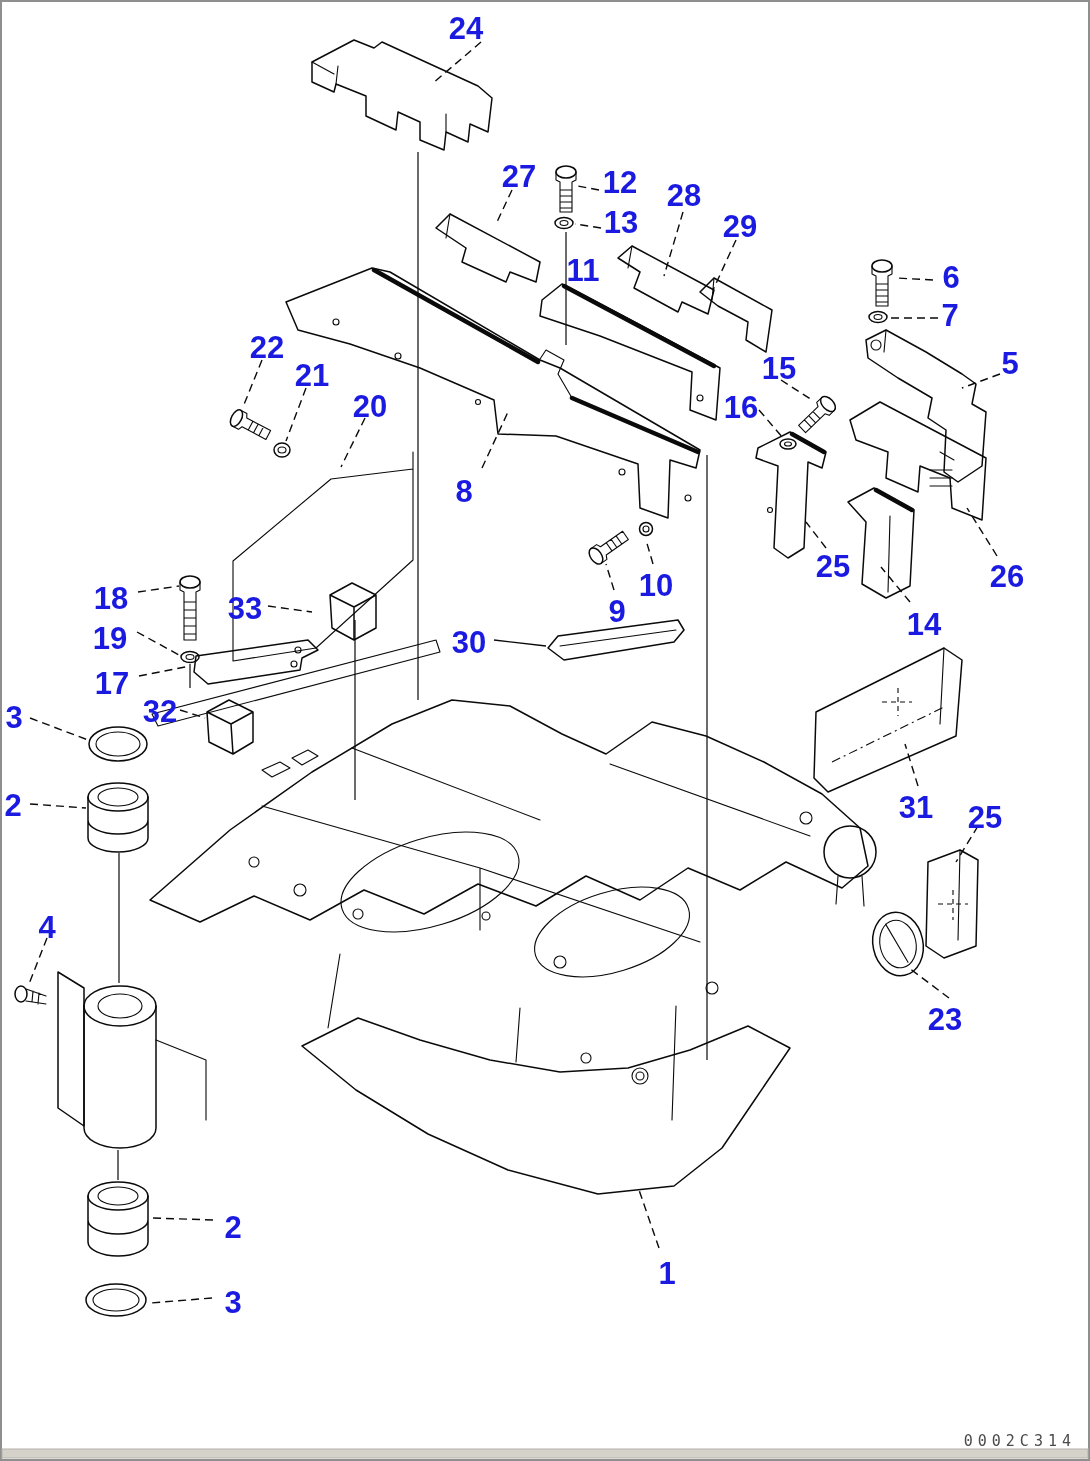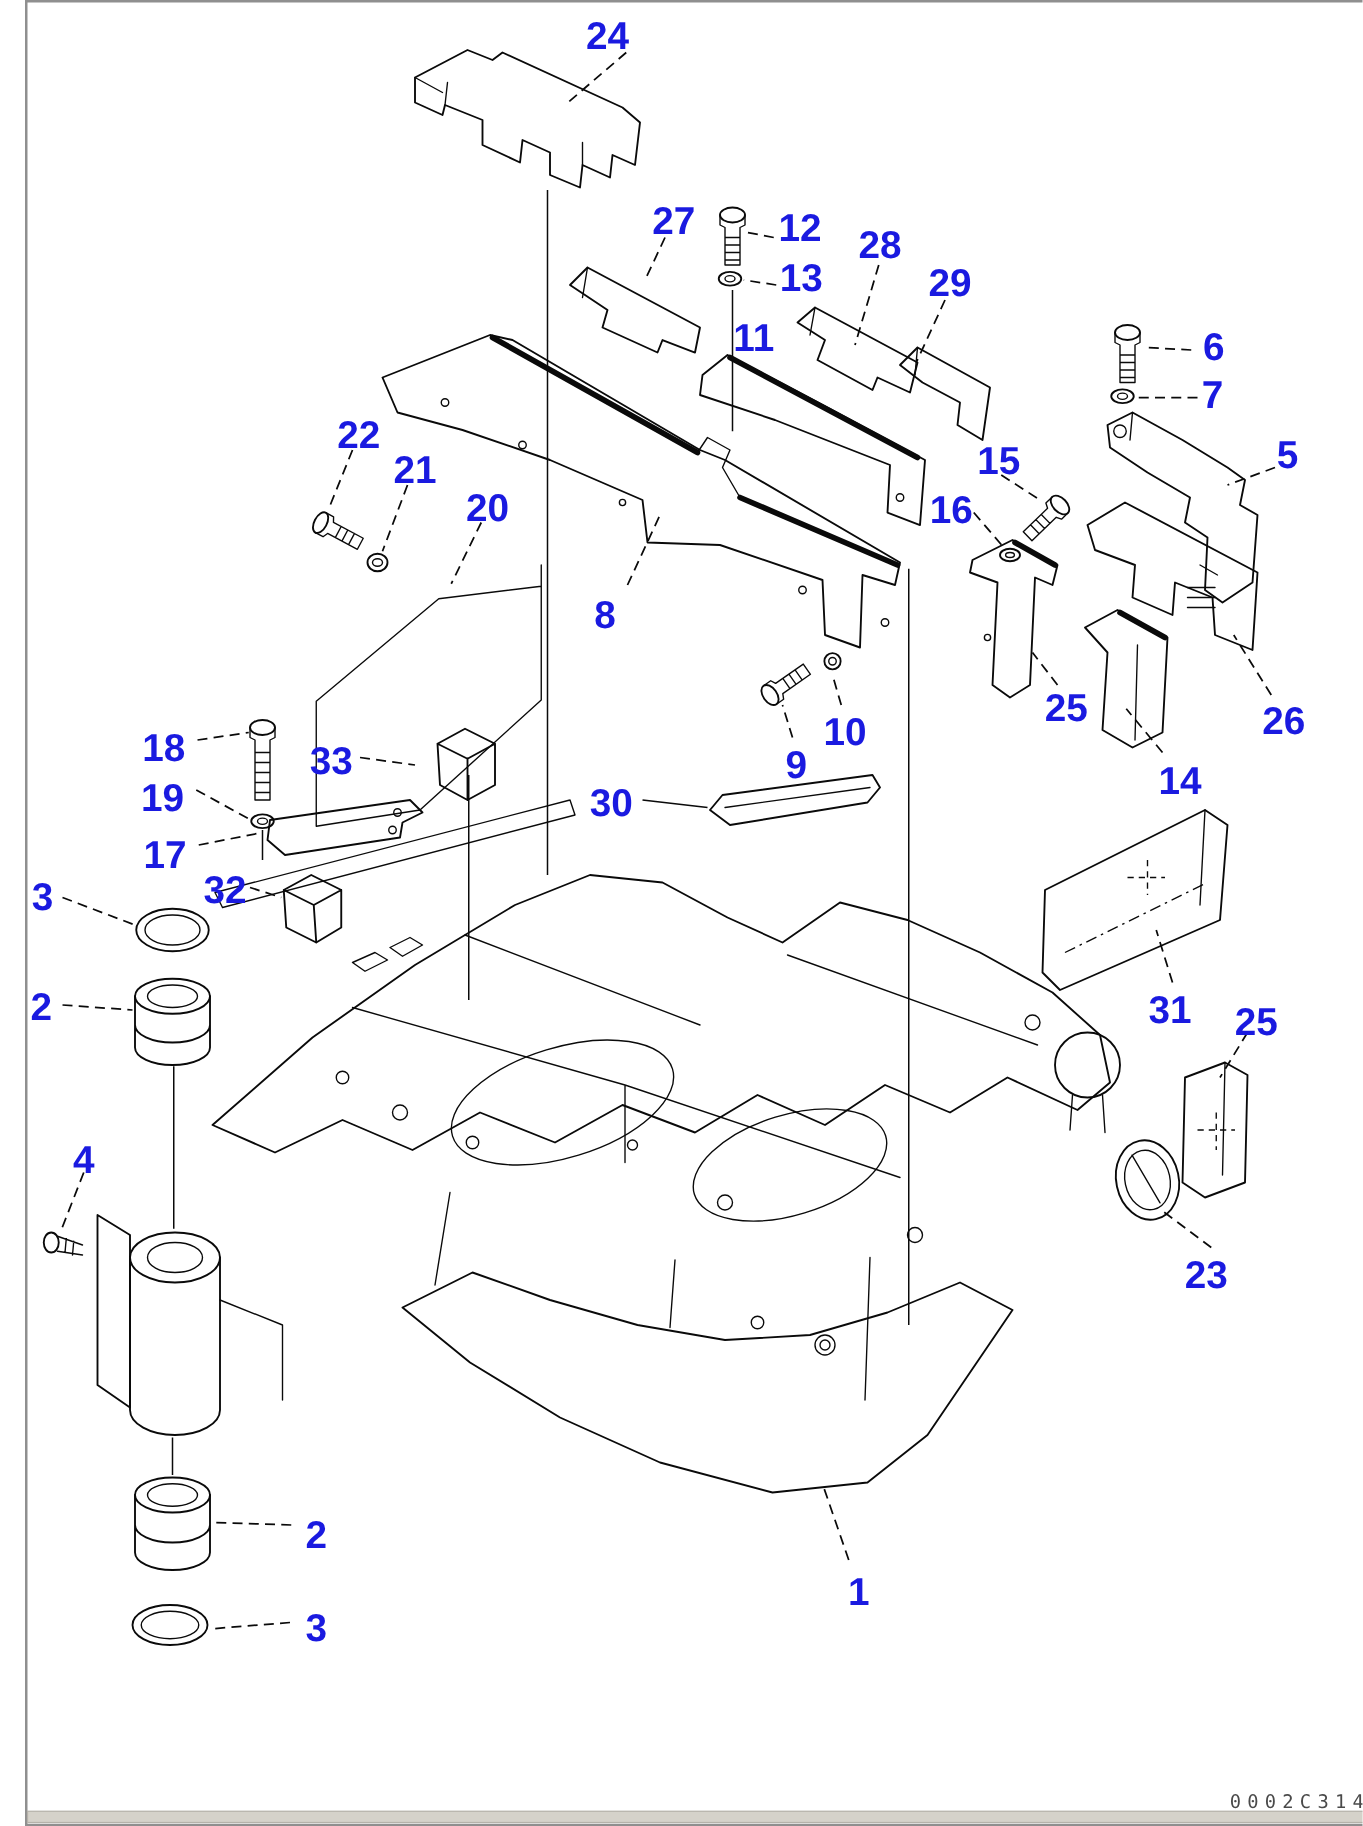--- a/index.html
+++ b/index.html
@@ -1,16 +1,16 @@
 <!DOCTYPE html>
 <html><head>
 <meta charset="utf-8">
 <style>
   html,body{margin:0;padding:0;background:#fff;}
-  #page{position:relative;width:864px;height:1461px;background:#fff;padding-left:20px;}
+  #page{position:relative;width:864px;height:1461px;background:#fff;}
   svg{display:block}
   .ln{fill:none;stroke:#0a0a0a;stroke-width:1.5;stroke-linejoin:round;stroke-linecap:round}
   .thin{stroke-width:1.1}
   .thick{stroke-width:4.5}
   .ref{fill:none;stroke:#0a0a0a;stroke-width:1.2}
   .leader{stroke:#0a0a0a;stroke-width:1.4;fill:none;stroke-dasharray:8,5}
   .leader.solid{stroke-dasharray:none}
   .dashfine{fill:none;stroke:#0a0a0a;stroke-width:1.1;stroke-dasharray:5,4}
   .dashdot{fill:none;stroke:#0a0a0a;stroke-width:1.1;stroke-dasharray:9,4,2,4}
   text.part-label{font:bold 31px "Liberation Sans",sans-serif;fill:#1a1ae0;text-anchor:middle}

